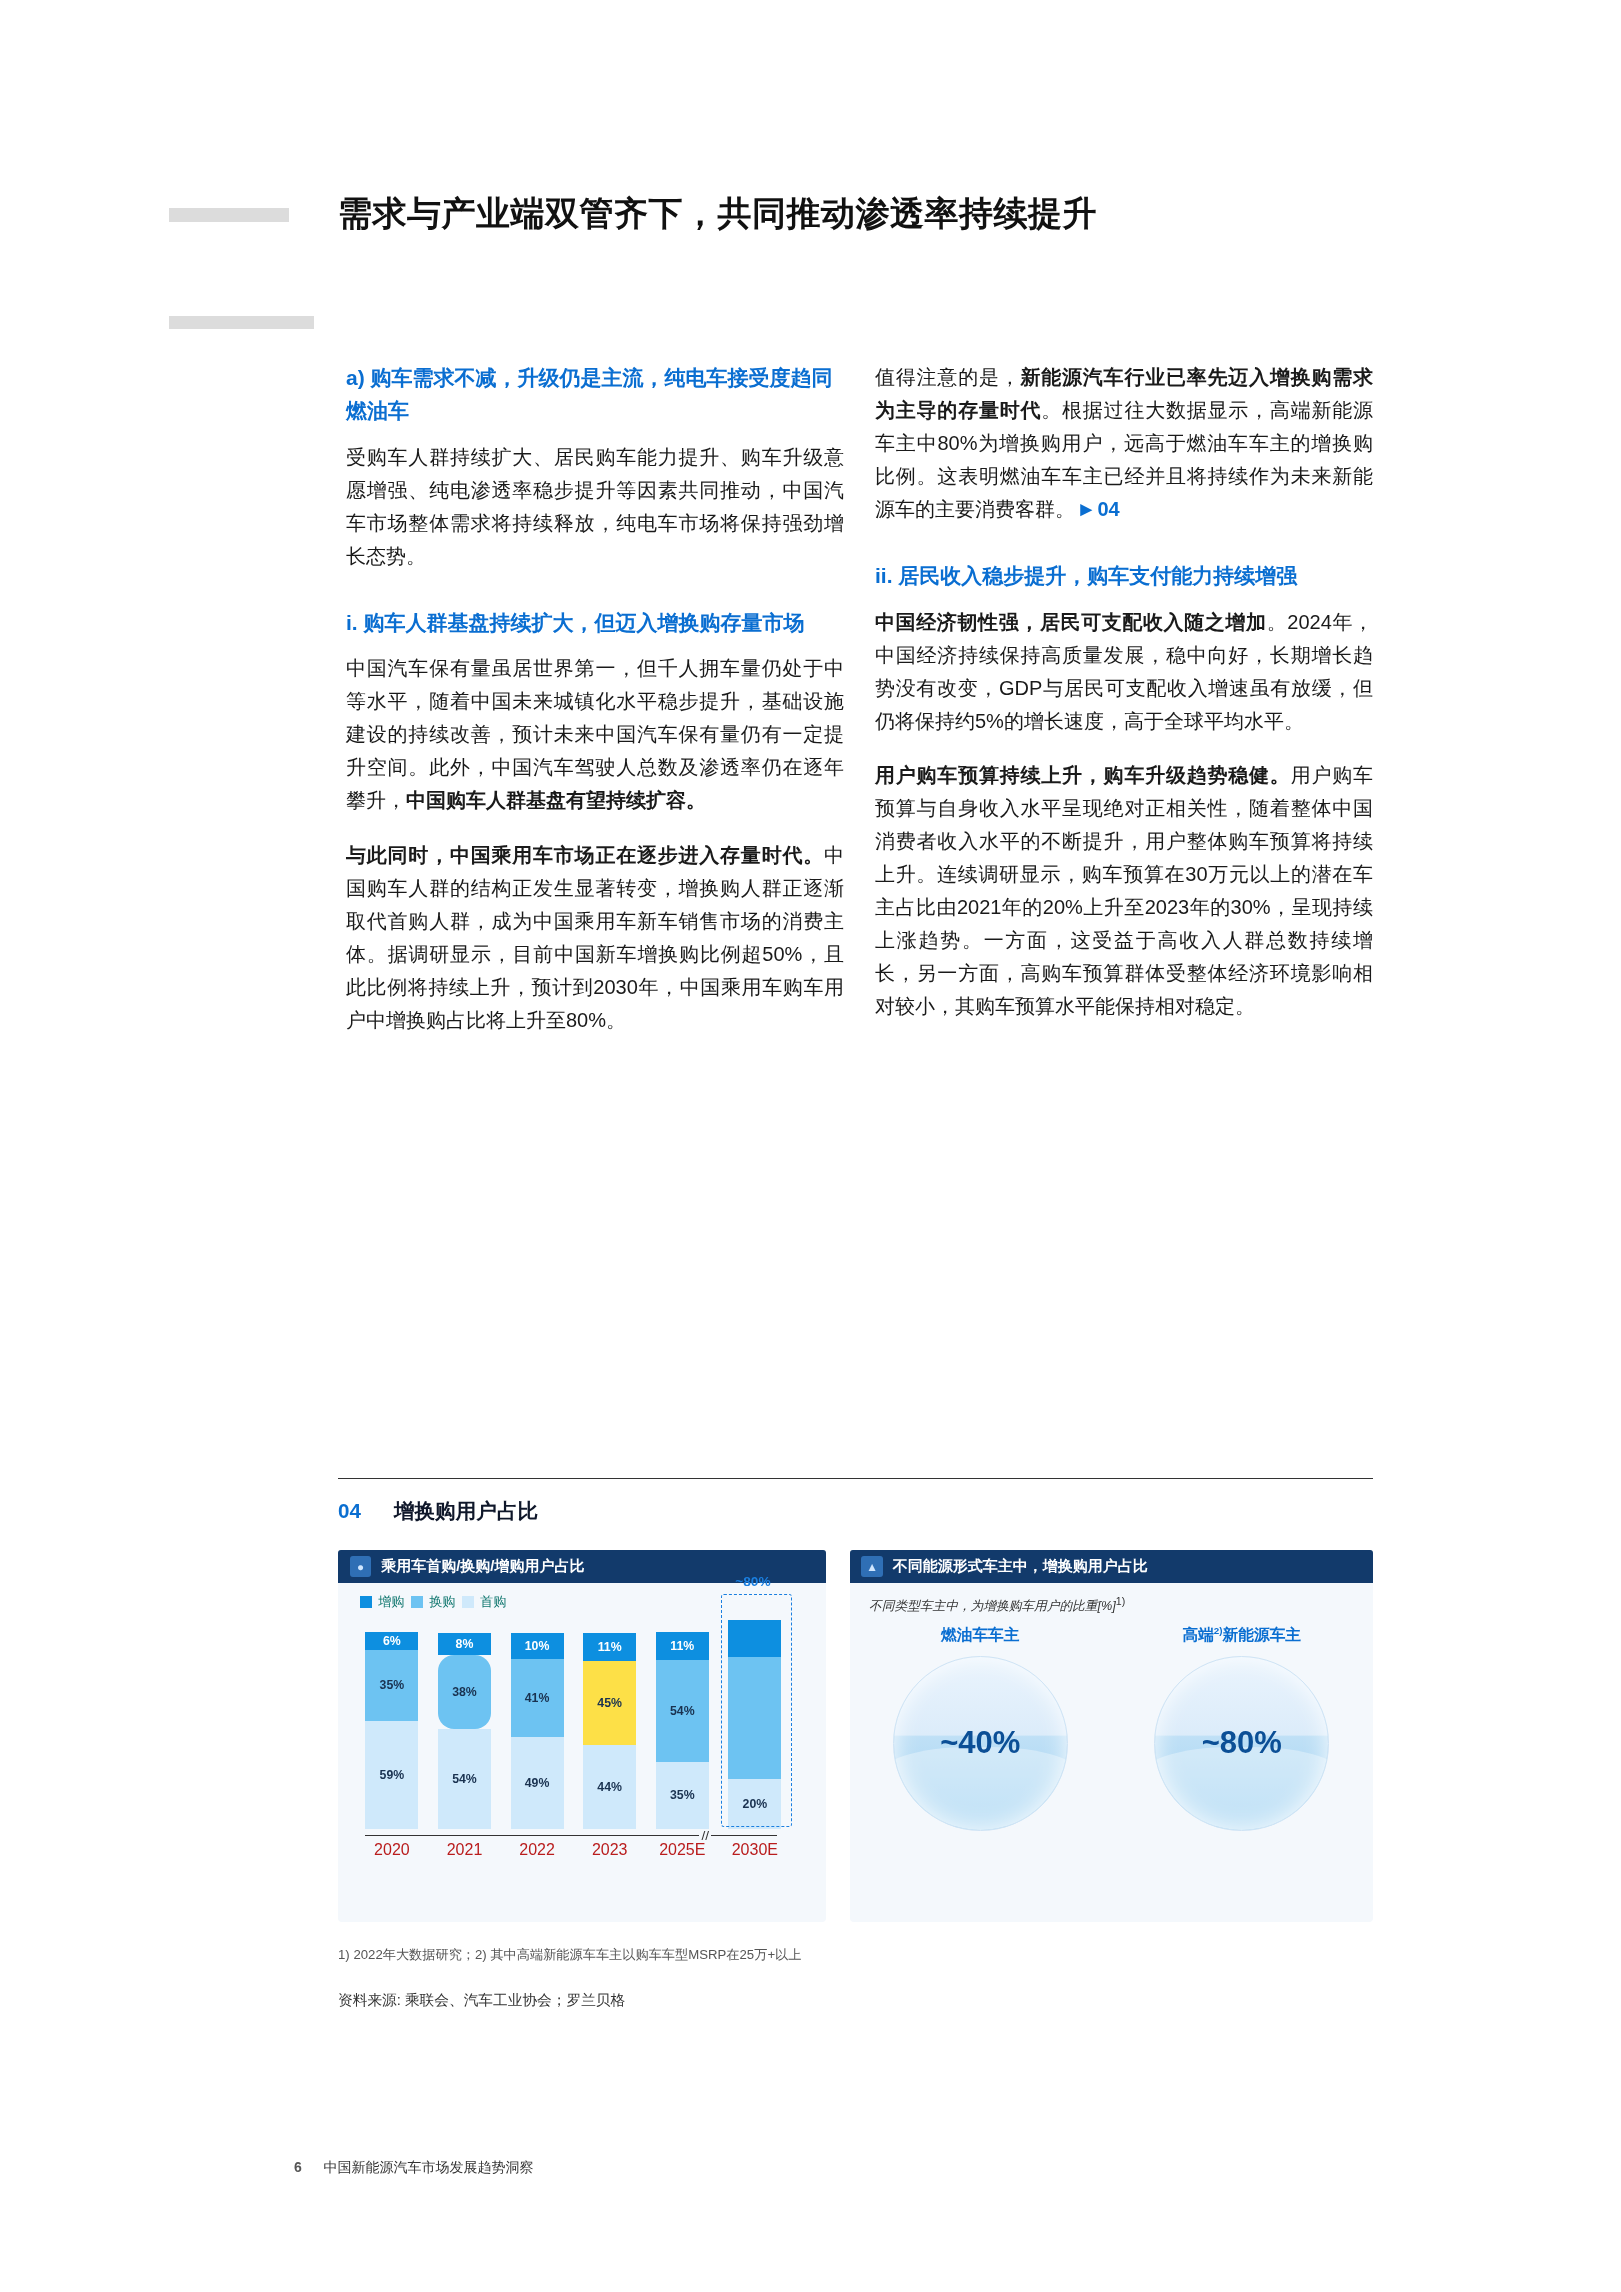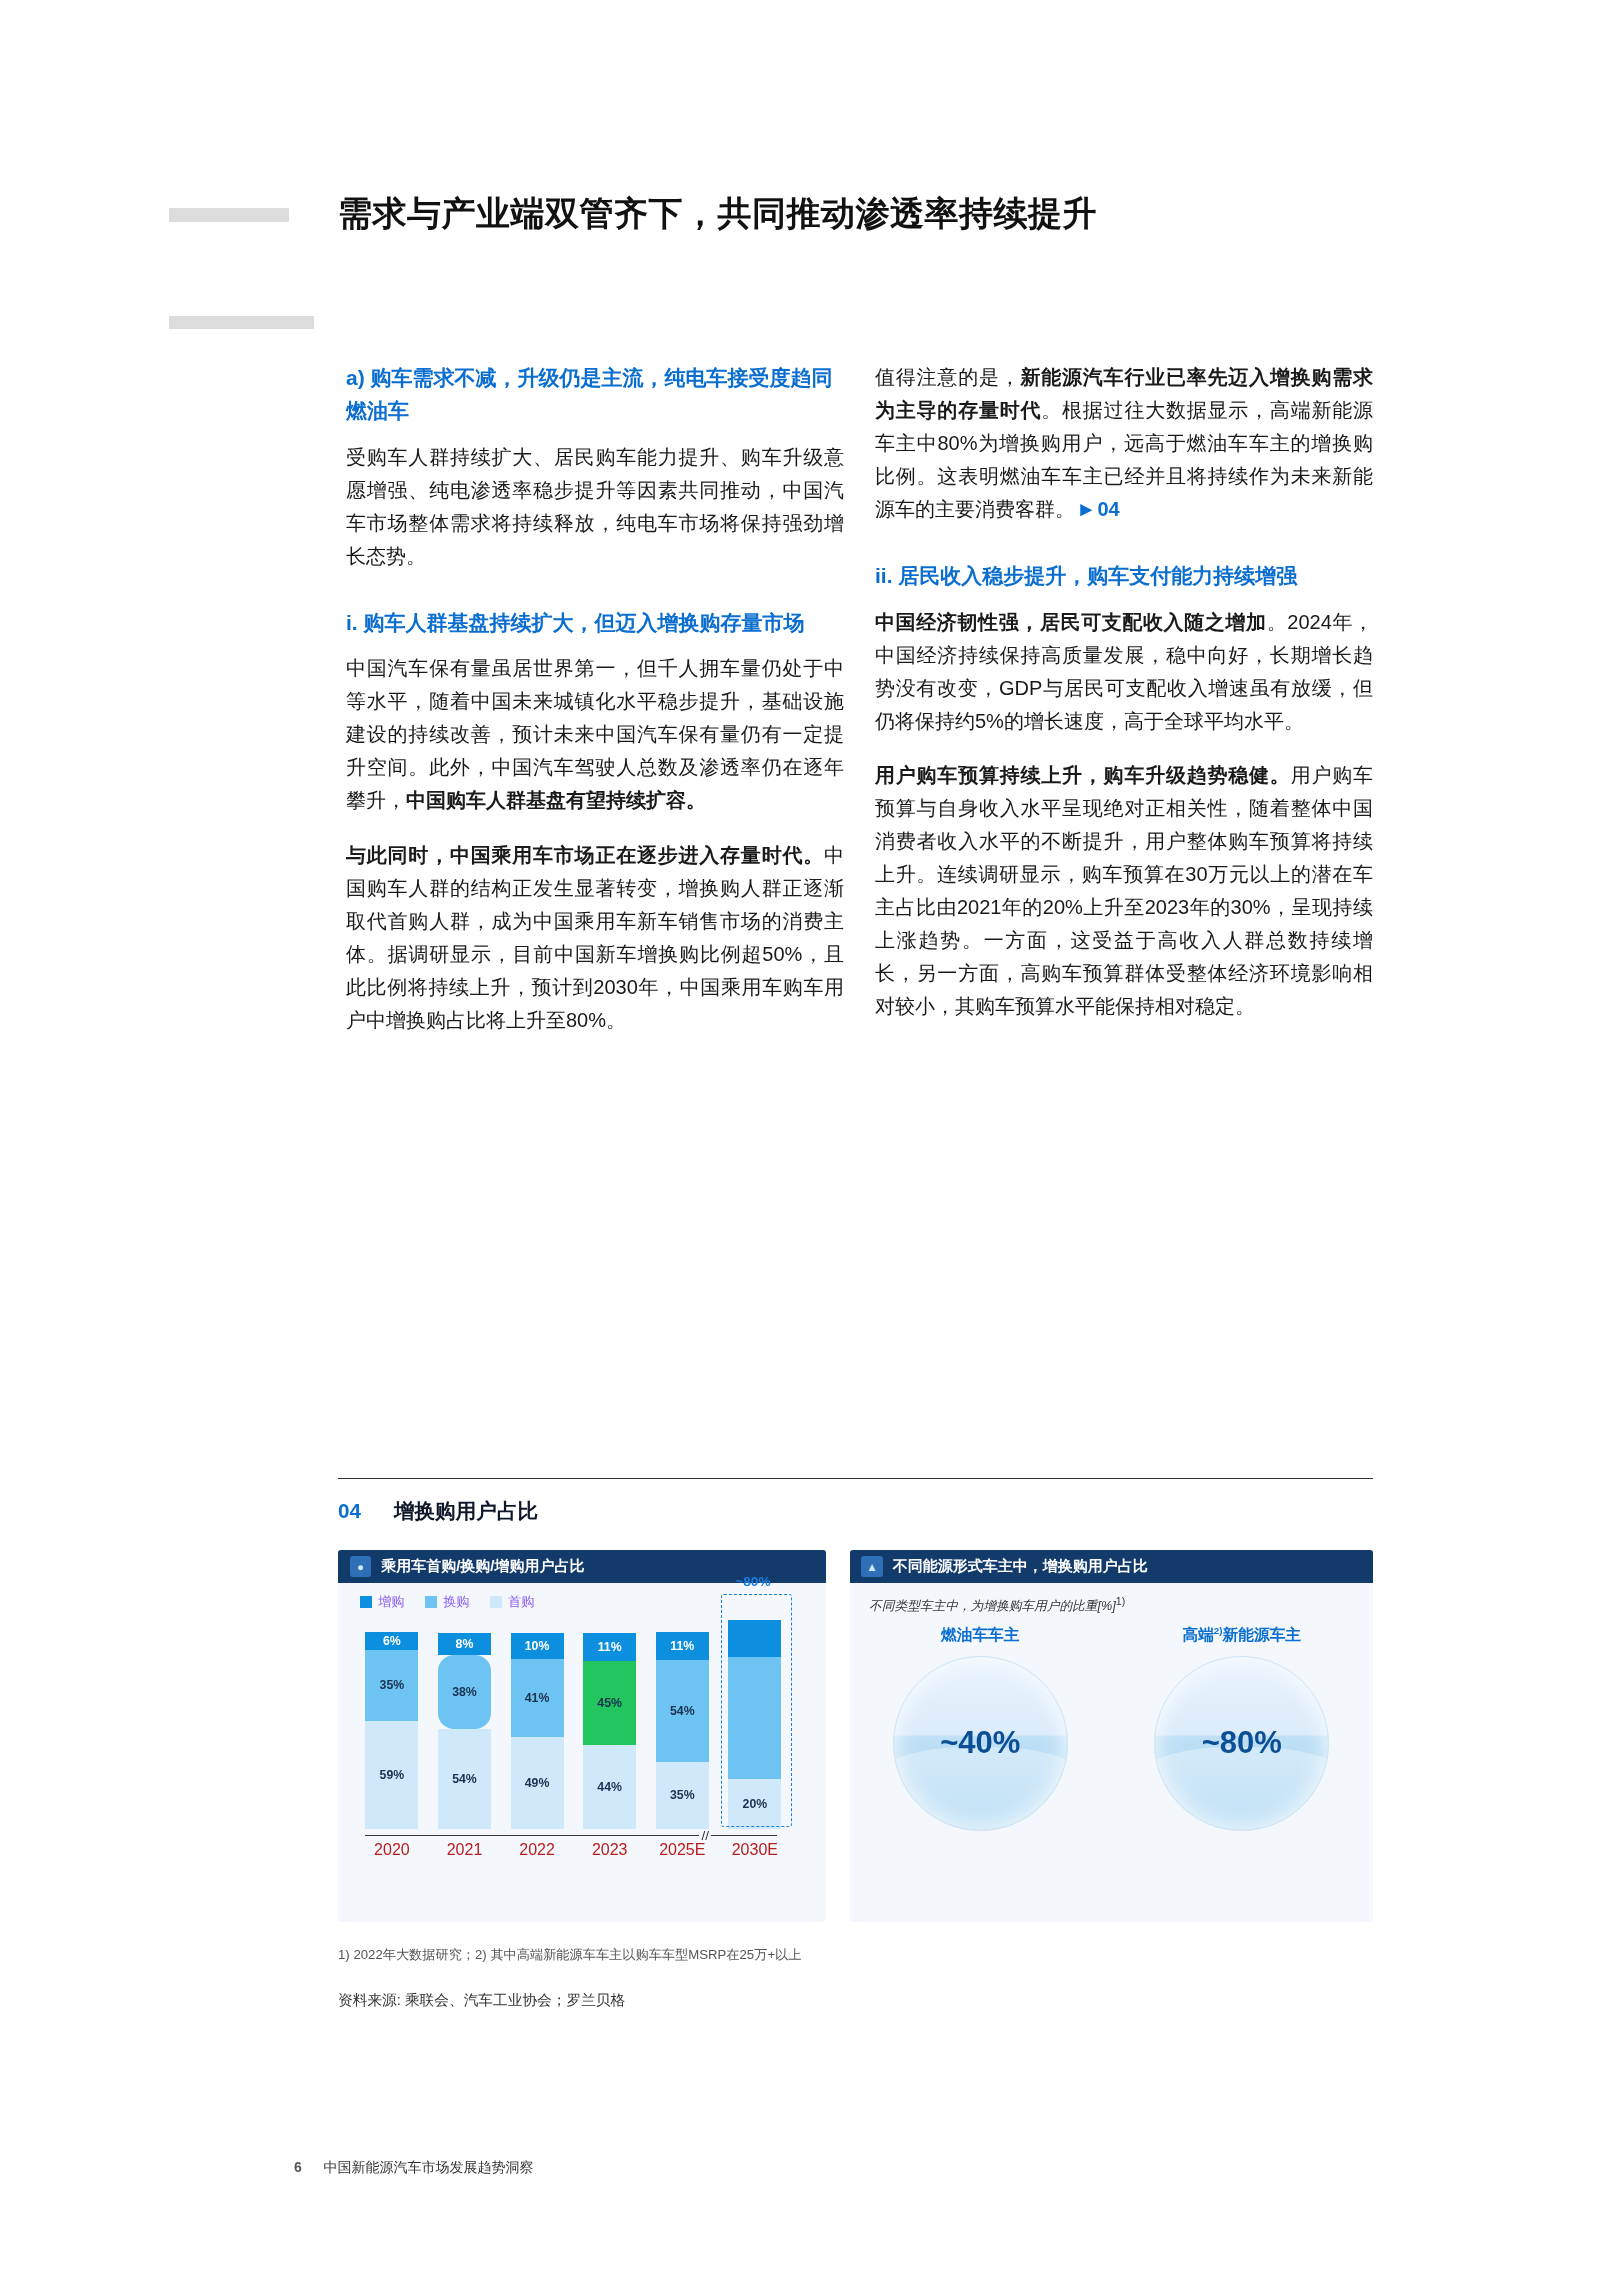--- a/index.html
+++ b/index.html
@@ -139,24 +139,24 @@
     border-radius: 2.9px;
     display: inline-flex;
     align-items: center;
     justify-content: center;
     font-size: 11.8px;
     color: #cfe6ff;
   }
 
   .legend {
     display: flex;
-    gap: 20px;
+    gap: 6px;
     padding: 9.8px 0 0 21.6px;
     font-size: 13.2px;
-    color: #8b5cf6;
+    color: #0f766e;
   }
   .legend-item { display: flex; align-items: center; gap: 5.9px; }
   .swatch { width: 12.7px; height: 12.7px; display: inline-block; }
 
   
   .bars {
     position: relative;
     margin: 9.8px 0 0 27.4px;
     height: 208px;
     display: flex;
@@ -406,21 +406,21 @@
                   <span>49%</span>
                 </div>
             </div>
           </div>
 
           <div class="bar-col">
             <div class="stack">
               <div class="seg seg-top" style="height:27.4px;background:#0d8fe0;color:#fff;">
                   <span>11%</span>
                 </div>
-              <div class="seg" style="height:84px;background:#22c55e;">
+              <div class="seg" style="height:84px;background:#fde047;">
                   <span>45%</span>
                 </div>
               <div class="seg" style="height:84px;background:#cfe9fb;">
                   <span>44%</span>
                 </div>
             </div>
           </div>
 
           <div class="bar-col">
             <div class="stack">

